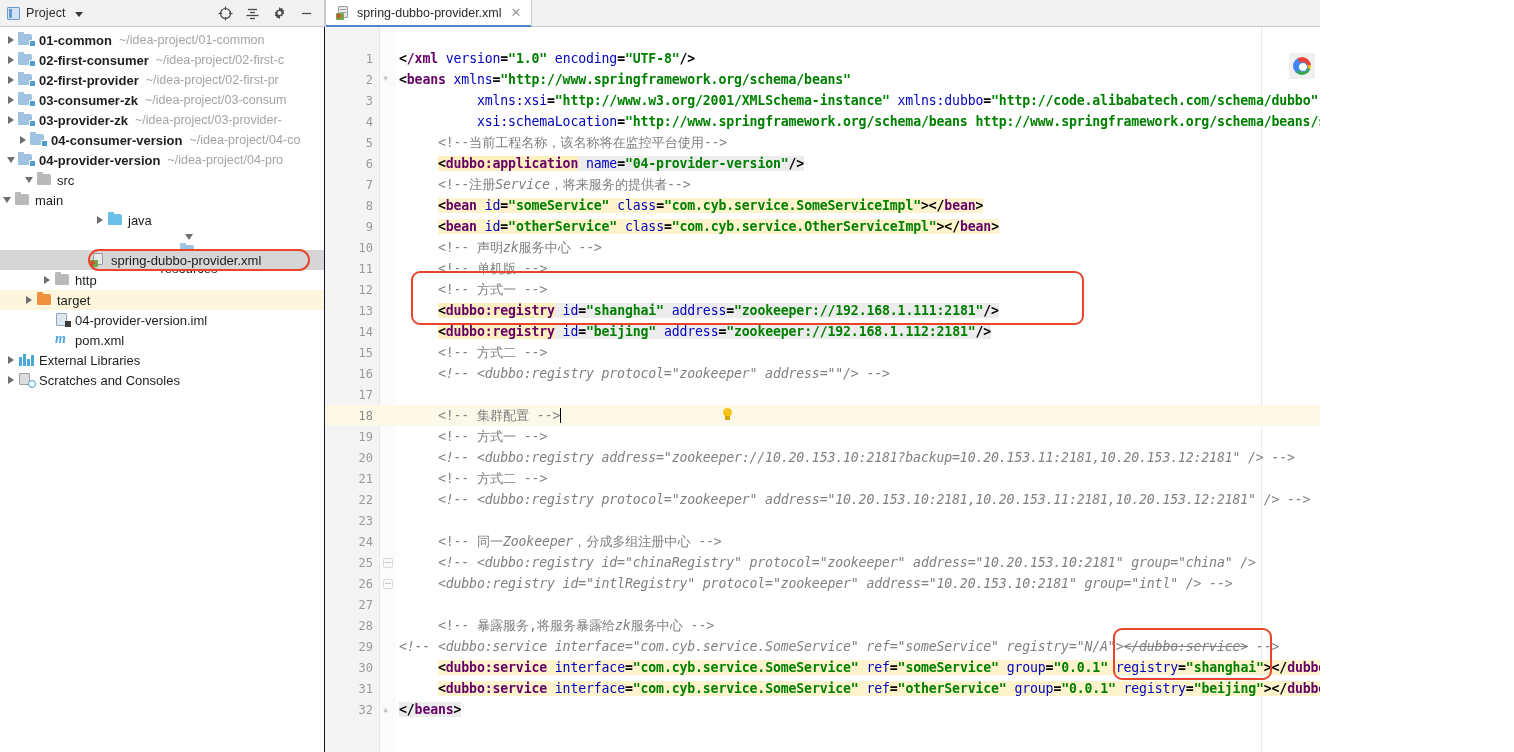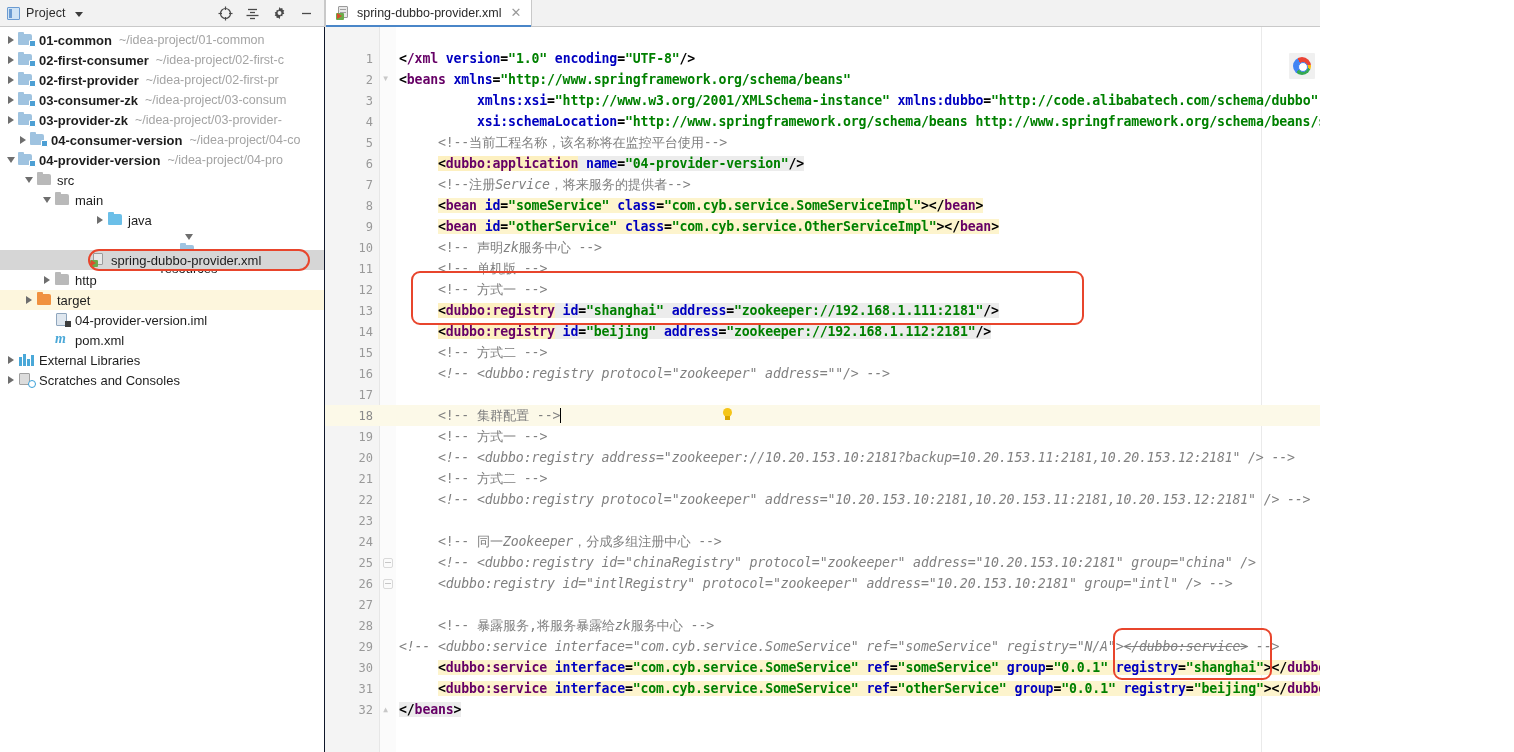--- a/index.html
+++ b/index.html
@@ -125,21 +125,21 @@
     position:absolute; left:0; width:48px; text-align:right;
     font-family:"DejaVu Sans Mono", monospace; font-size:12px; color:#999999;
   }
   .line.cur .lnum { color:#8a8a8a; }
   .ltext {
     position:absolute; left:74px; right:0;
     font-family:"DejaVu Sans Mono", monospace; font-size:13.2px;
     white-space:pre; letter-spacing:-0.15px;
   }
   .tagn  { color:#660066; font-weight:bold; }
-  .attr  { color:#0000c0; font-weight:bold; }
+  .attr  { color:#0000c0; font-weight:normal; }
   .val   { color:#008000; font-weight:bold; }
   .punct { color:#000000; font-weight:bold; }
   .cmt   { color:#808080; font-style:italic; }
   .cmtz  { color:#808080; }
   .hl-yellow { background:#fdf4cd; }
   .hl-tag    { background:#fdf0c0; }
   .hl-grey   { background:#ececec; }
   .strike { text-decoration: line-through; }
 
   .caret { display:inline-block; width:1px; height:15px; background:#000; vertical-align:-3px; }
@@ -292,21 +292,21 @@
           <span class="nlabel">04-provider-version</span>
           <span class="npath">~/idea-project/04-pro</span>
         </div>
         <div class="node" style="padding-left: 22px;">
           <span class="arrow">
             <span class="d"></span>
           </span>
           <span class="nico"><span class="ico-fold"><span class="f"></span></span></span>
           <span class="nlabel plain">src</span>
         </div>
-        <div class="node" style="padding-left: 40px;">
+        <div class="node" style="">
           <span class="arrow">
             <span class="d"></span>
           </span>
           <span class="nico"><span class="ico-fold"><span class="f"></span></span></span>
           <span class="nlabel plain">main</span>
         </div>
         <div class="node" style="padding-left: 93px;">
           <span class="arrow">
             <span class="r"></span>
           </span>

